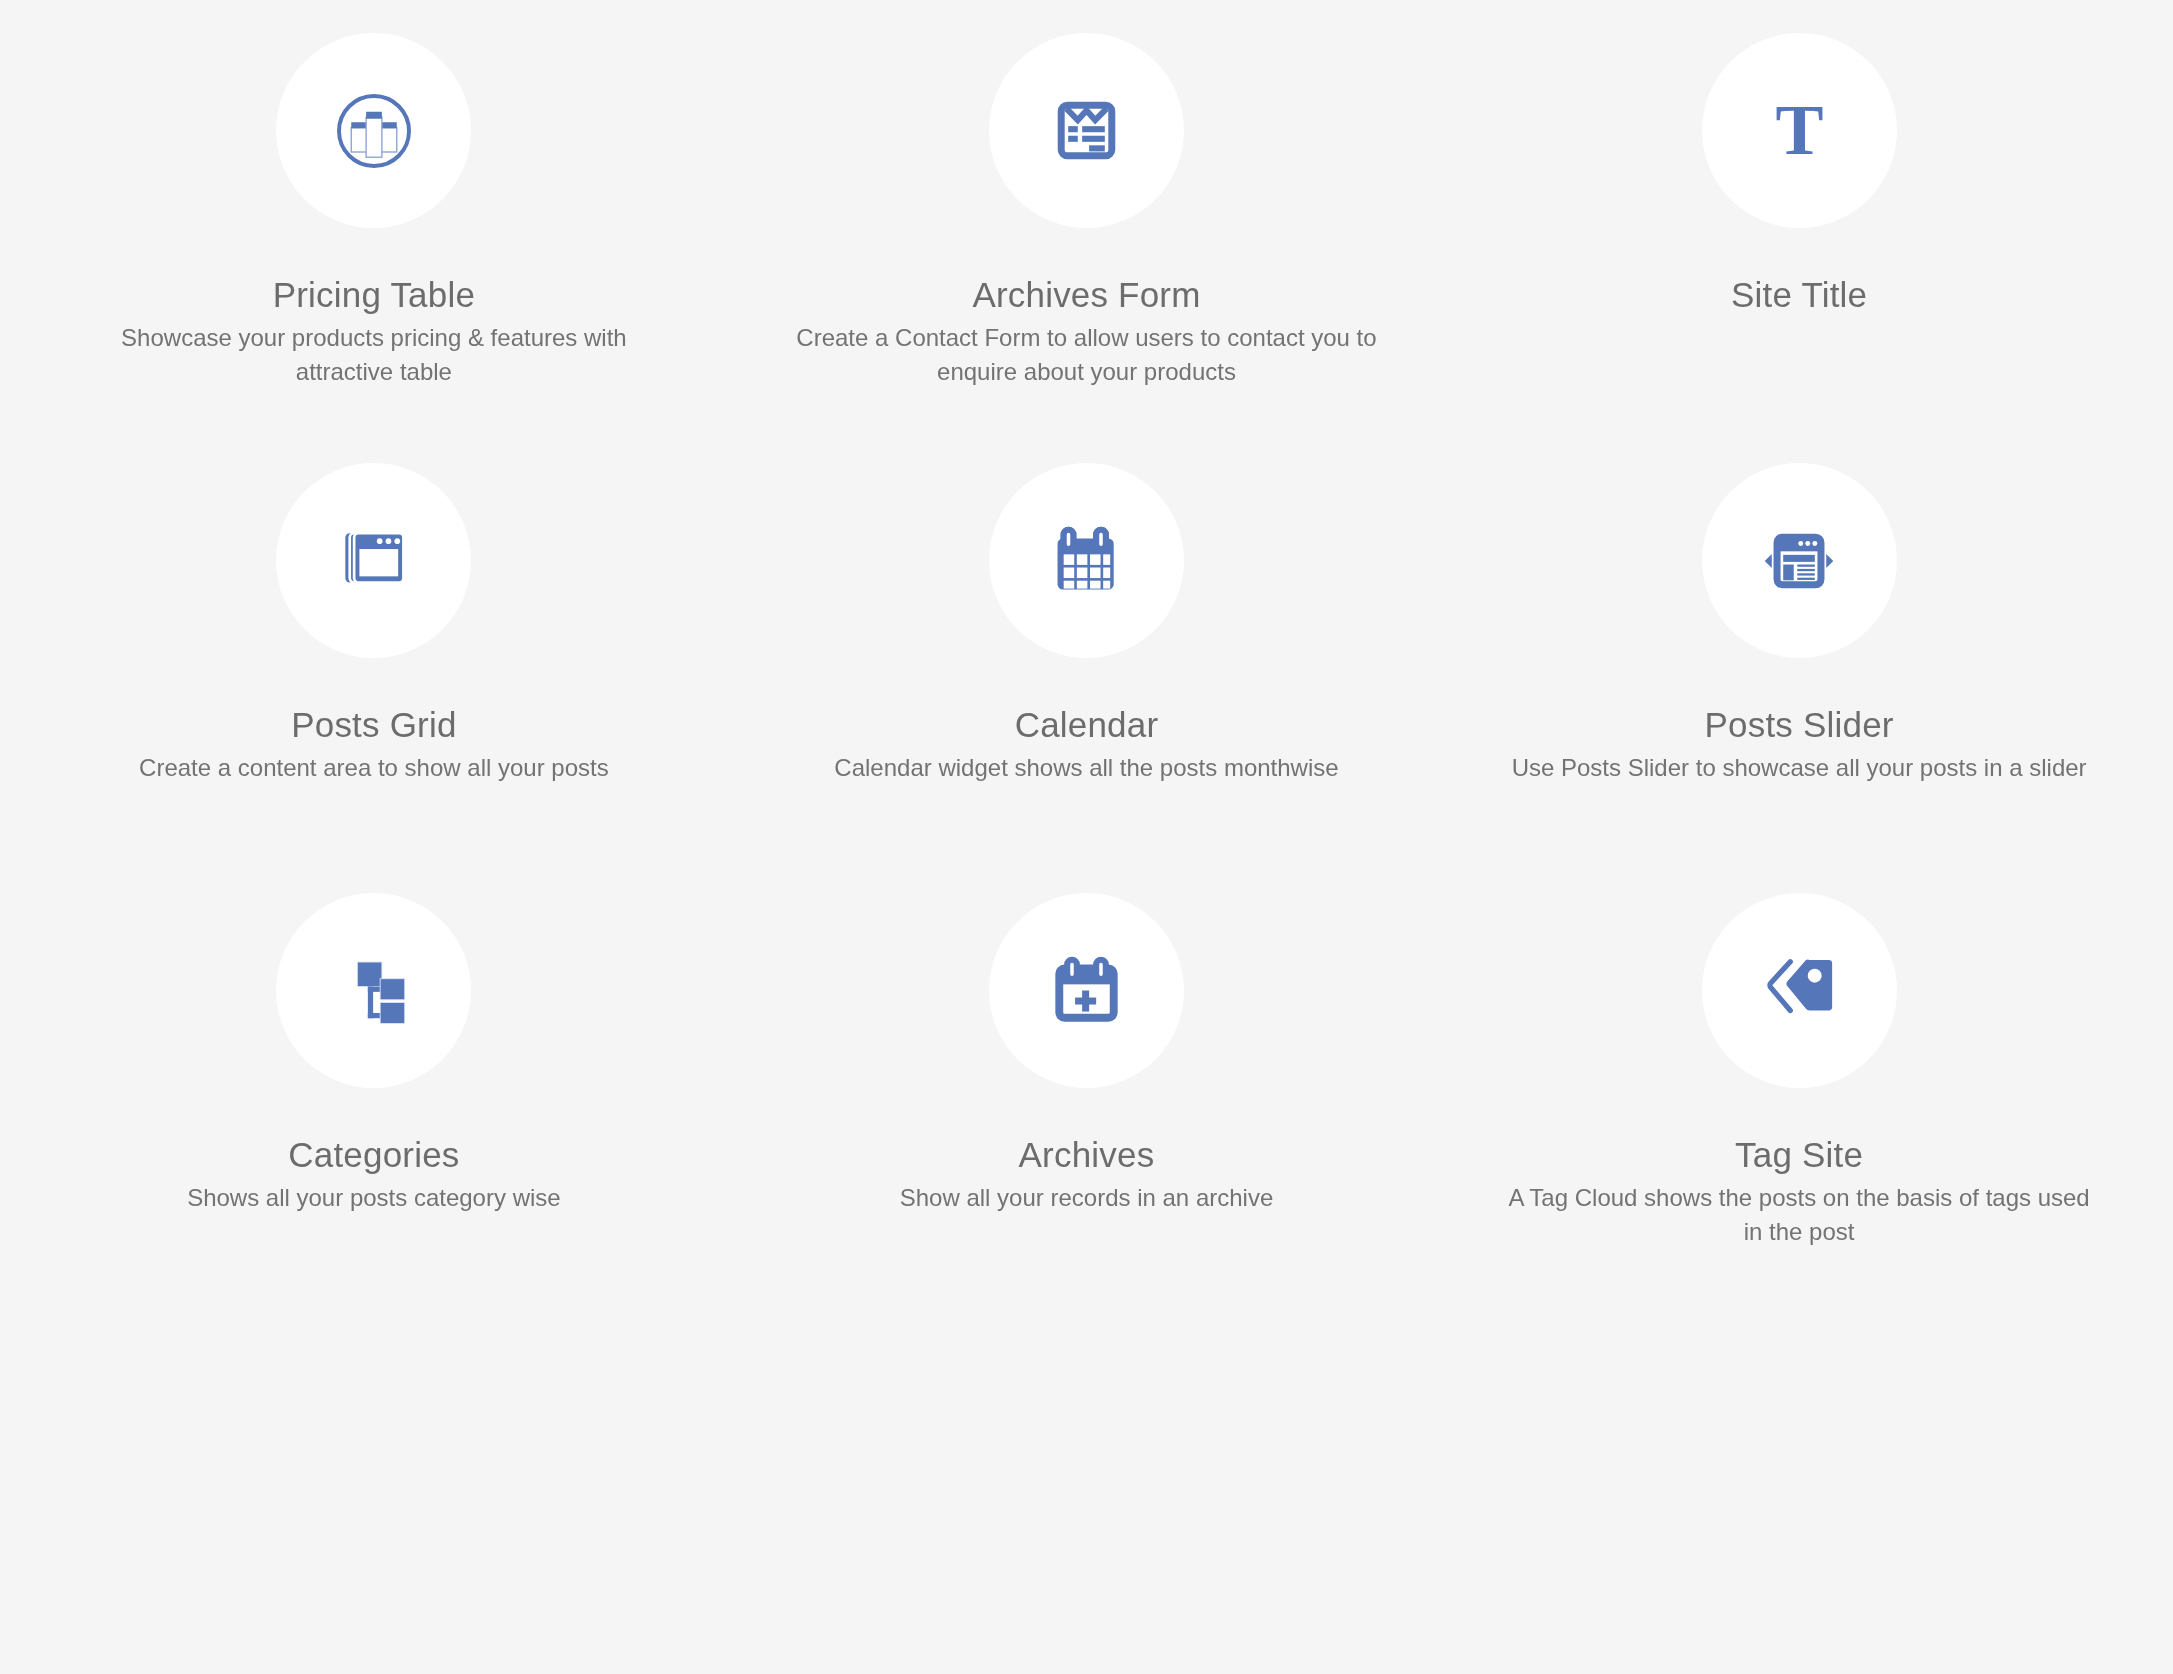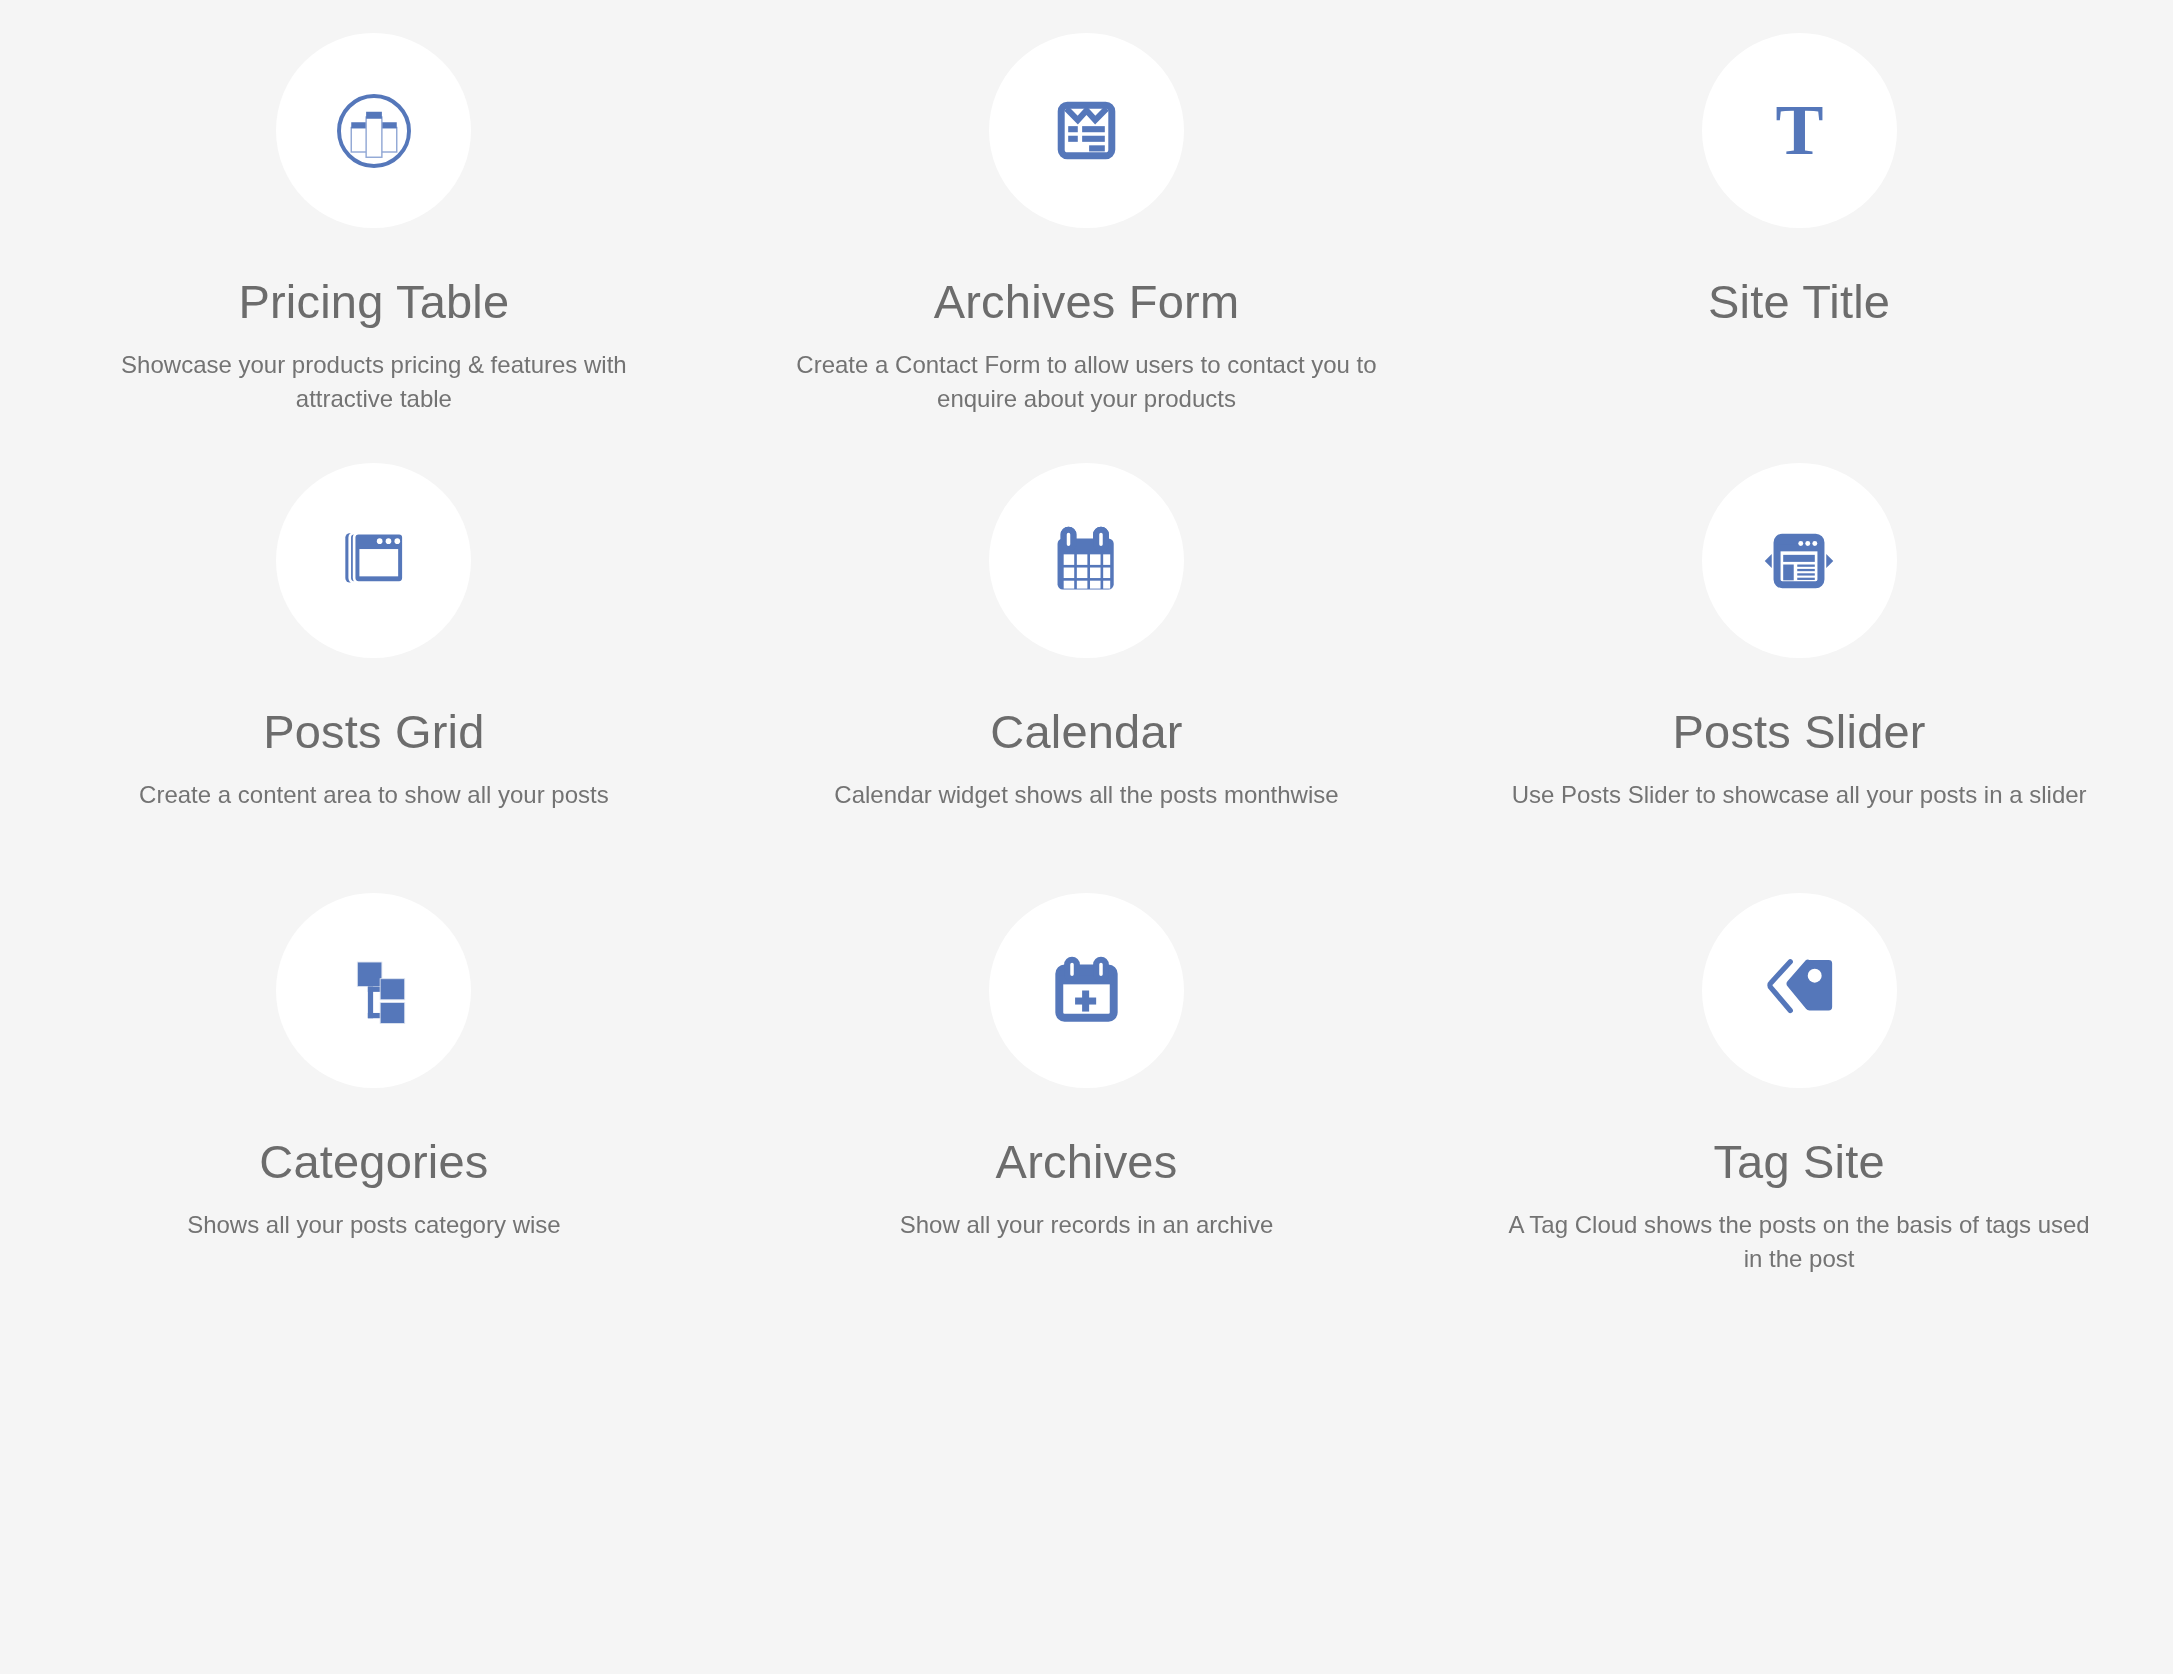--- a/index.html
+++ b/index.html
@@ -41,31 +41,31 @@
     justify-content: center;
     flex: none;
   }
 
   .icon-circle svg {
     display: block;
   }
 
   .widget-title {
     margin-top: 48px;
-    font-size: 47px;
+    font-size: 35px;
     font-weight: 400;
     color: #6c6c6c;
     letter-spacing: 0.2px;
     text-align: center;
     line-height: 1.1;
     font-family: "Liberation Sans", sans-serif;
   }
 
   .widget-desc {
-    margin-top: 20px;
+    margin-top: 6px;
     font-size: 24px;
     font-weight: 400;
     color: #737373;
     text-align: center;
     line-height: 1.45;
     max-width: 614px;
     padding: 0 12.3px;
     box-sizing: border-box;
     font-family: "Liberation Sans", sans-serif;
   }

